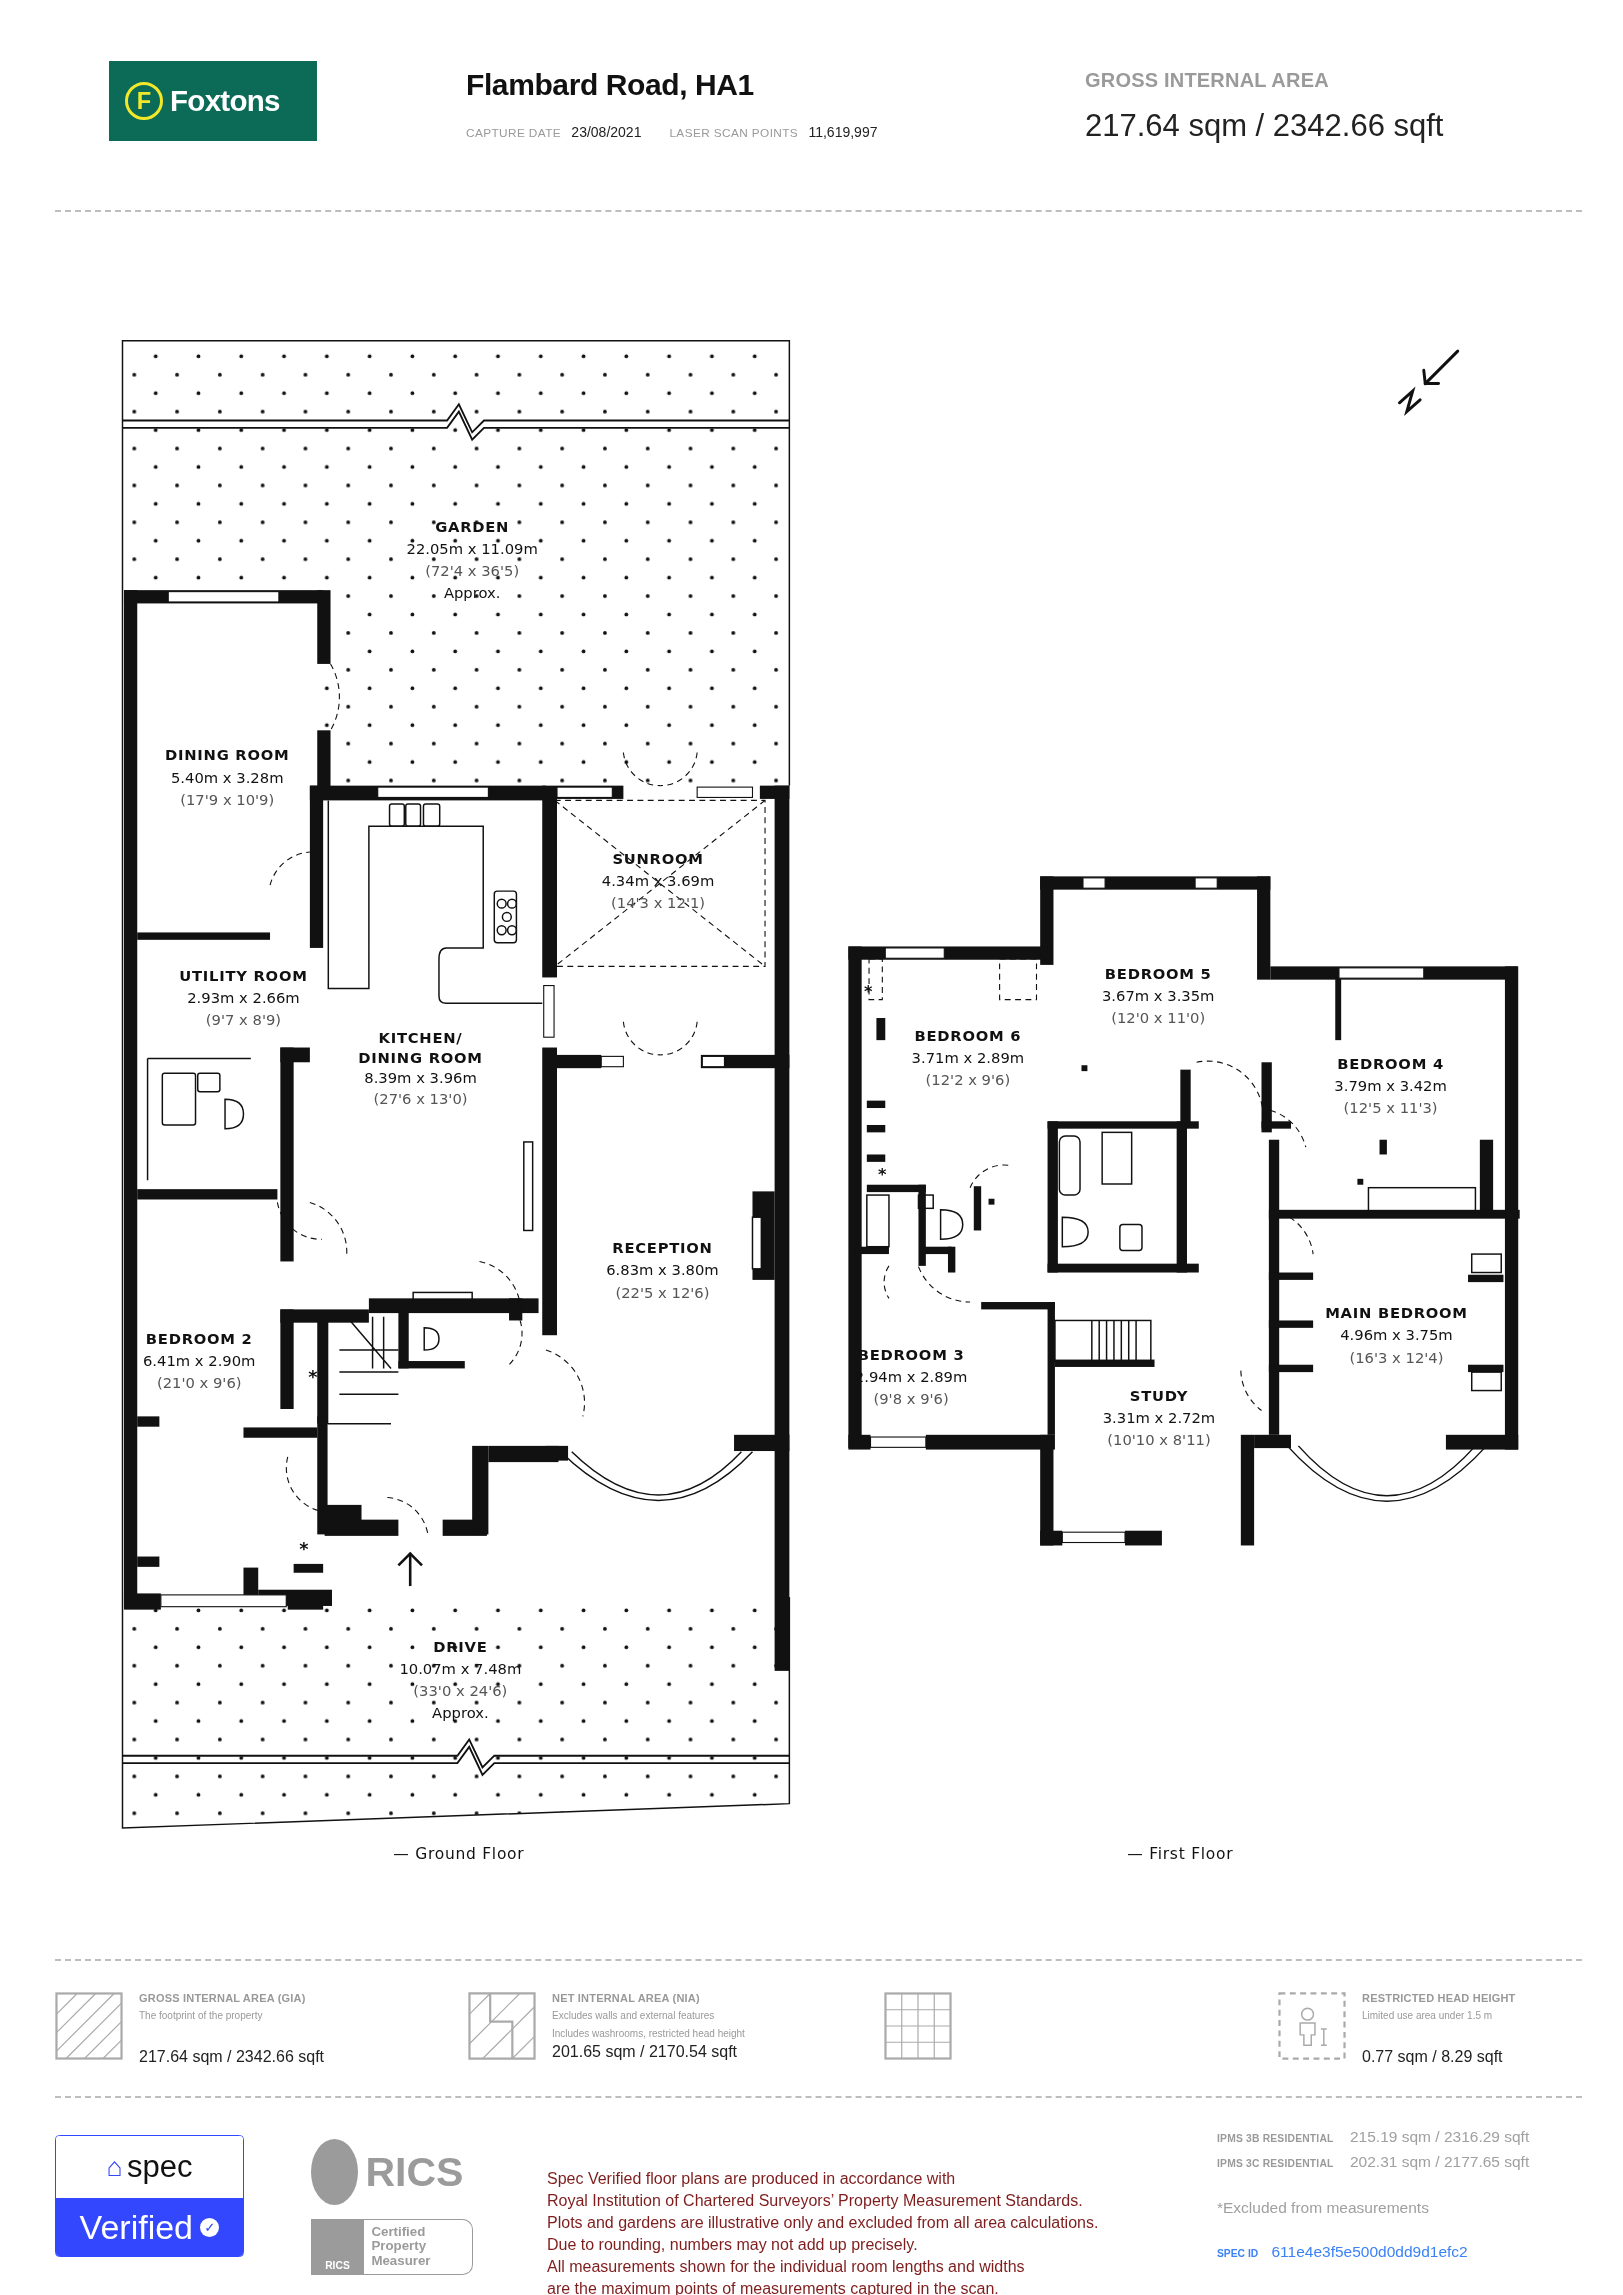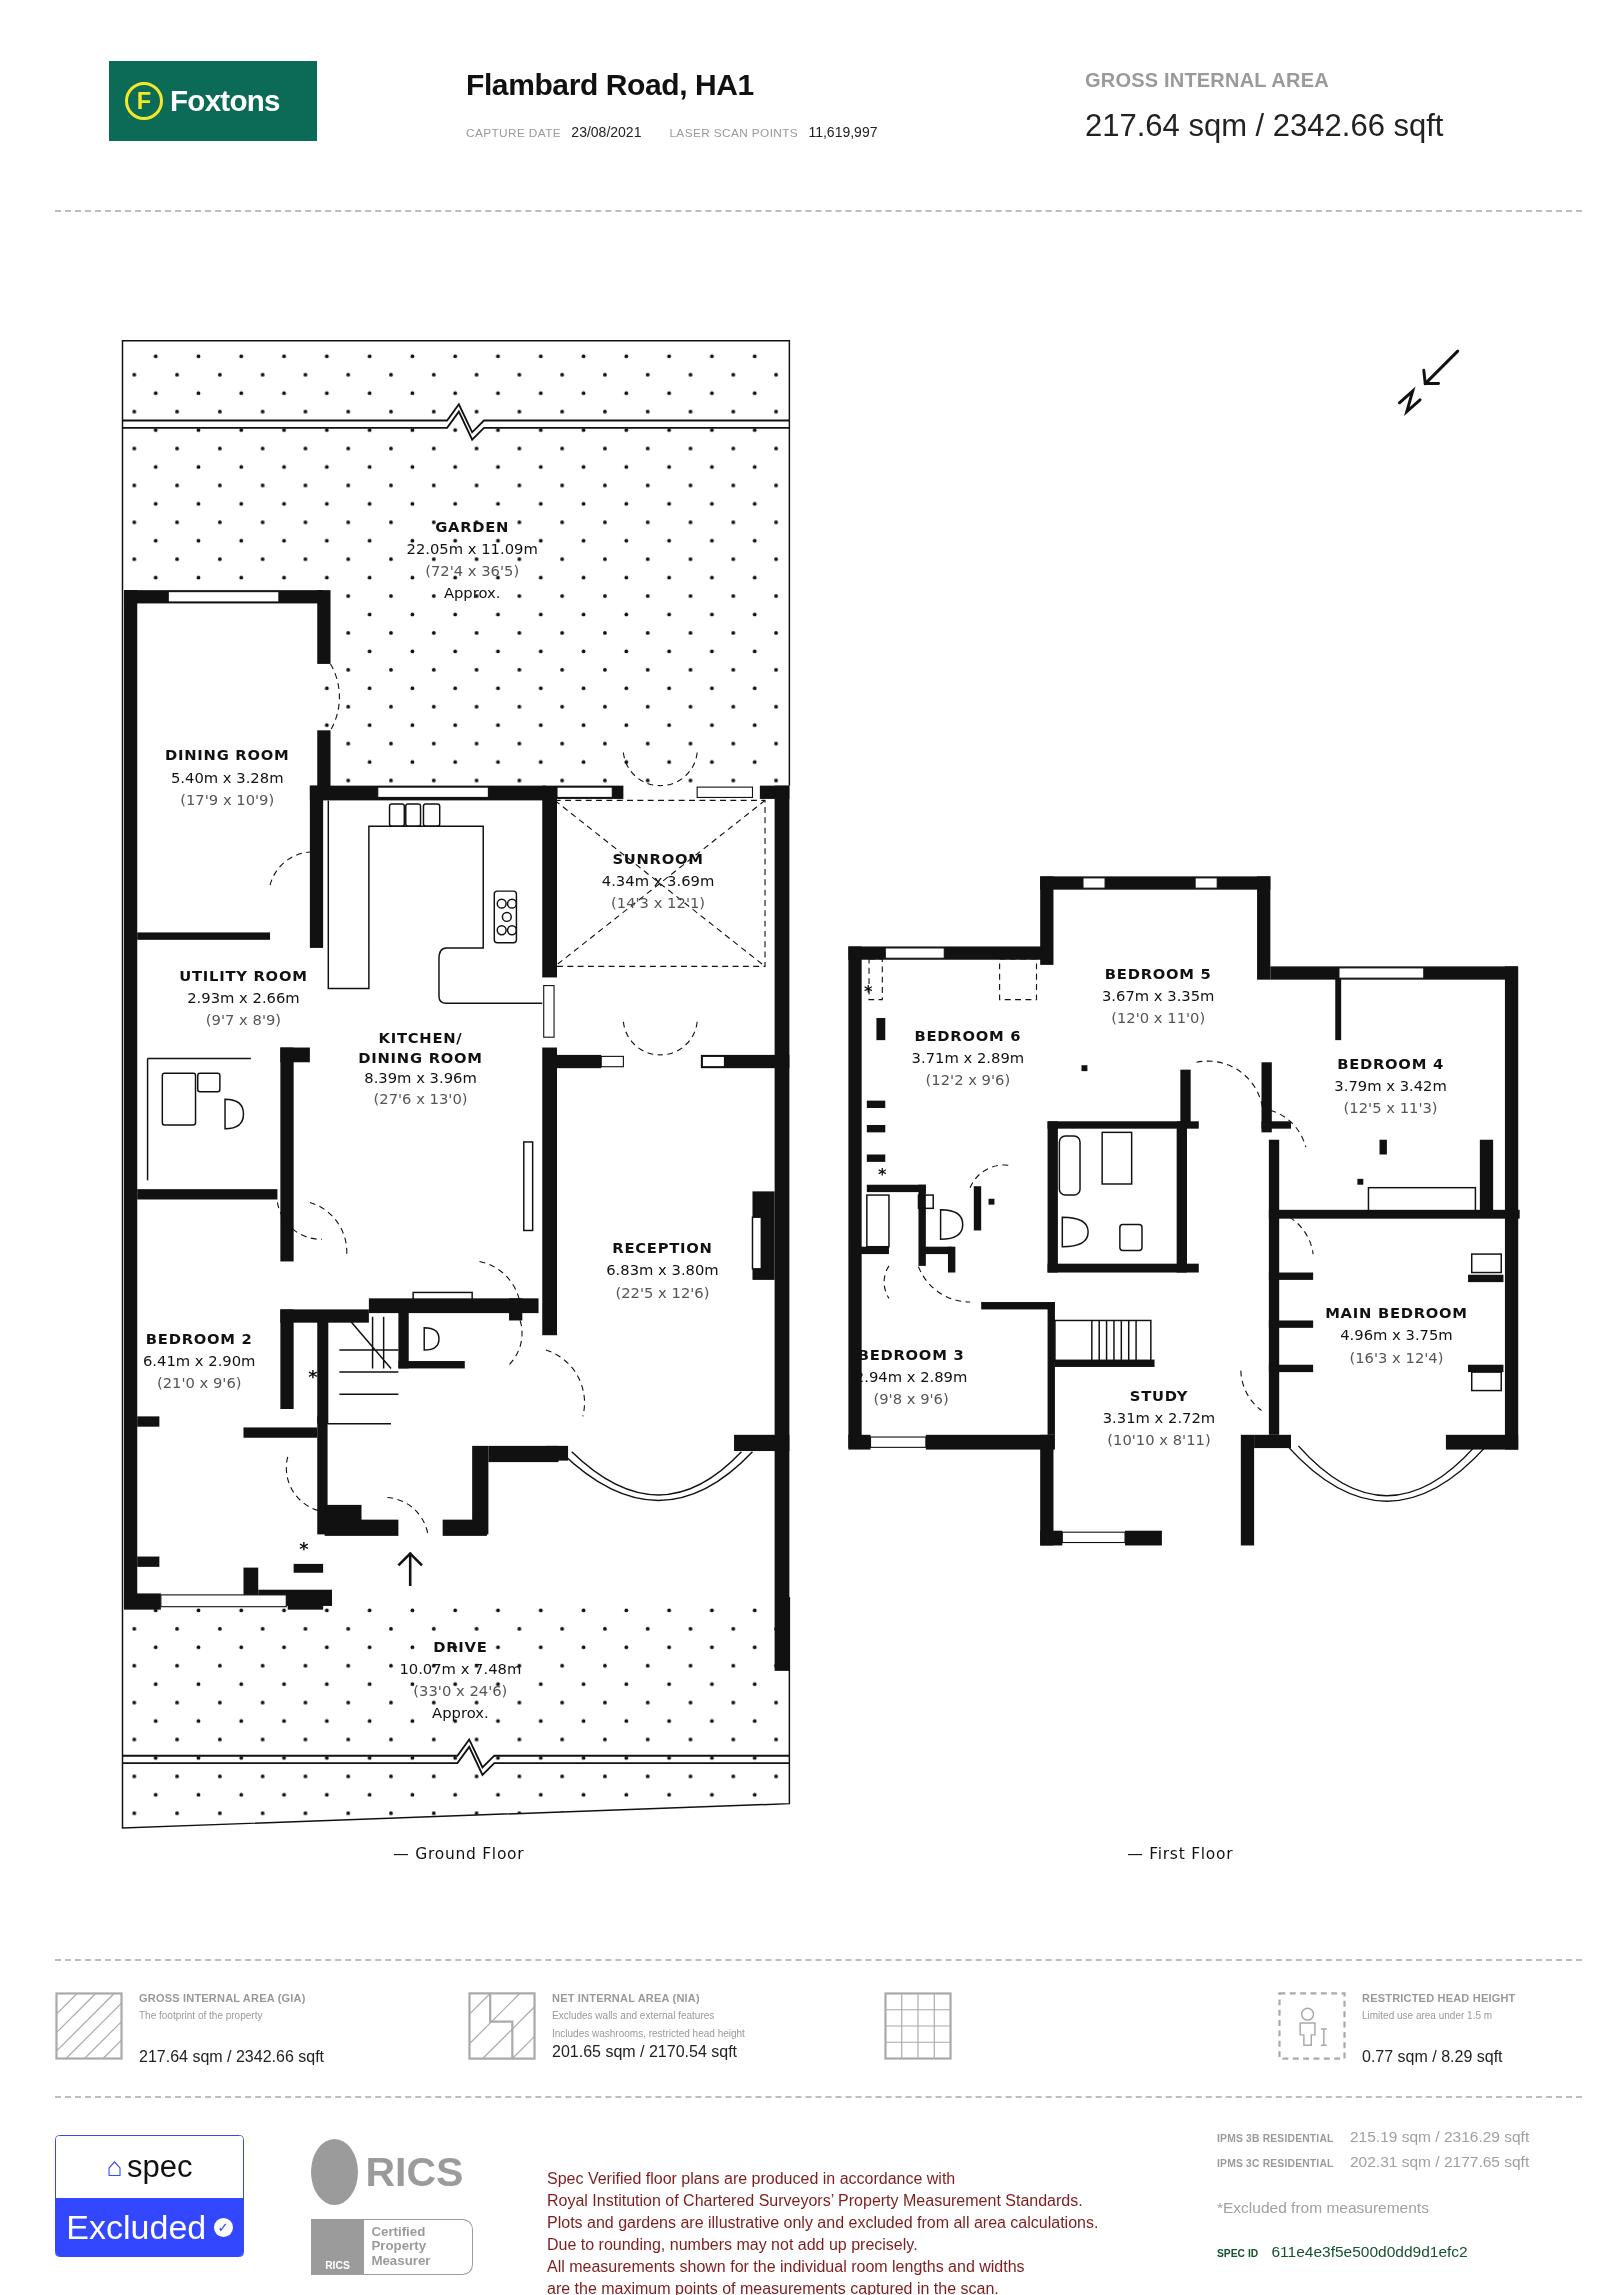--- a/index.html
+++ b/index.html
@@ -34,21 +34,21 @@
   .rics-top{display:flex;align-items:center;height:74px;color:#9b9b9b;font-size:41px;font-weight:bold;}
   .rics-lion{width:47px;height:66px;border-radius:50%;background:#9b9b9b;margin-right:7.4px;}
   .rics-cert{display:flex;margin-top:10.3px;height:56px;}
   .rics-cert .l{width:53px;background:#9b9b9b;color:#fff;font-size:10.3px;font-weight:bold;display:flex;align-items:flex-end;justify-content:center;padding-bottom:4.4px;box-sizing:border-box;}
   .rics-cert .r{flex:1;border:1.5px solid #9b9b9b;border-left:none;border-radius:0 10.3px 10.3px 0;color:#9b9b9b;font-size:13.3px;font-weight:bold;line-height:14.8px;padding:4.4px 7.4px;box-sizing:border-box;}
   .disc{left:547px;top:2128px;width:620px;font-size:16px;color:#7f1d1d;line-height:22px;margin-top:40px;}
   .ipms{left:1217px;top:2128px;font-size:15.5px;color:#a0a0a0;}
   .ipms .row{display:flex;align-items:baseline;height:25px;}
   .ipms .k{font-size:10.3px;font-weight:bold;color:#9a9a9a;width:133px;letter-spacing:0.2px;}
   .excl{left:1217px;top:2199px;font-size:15.5px;color:#a0a0a0;}
-  .specid{left:1217px;top:2243px;font-size:15.5px;color:#14532d;display:flex;align-items:baseline;}
+  .specid{left:1217px;top:2243px;font-size:15.5px;color:#3b82f6;display:flex;align-items:baseline;}
   .specid .k{font-size:10.3px;font-weight:bold;margin-right:13.3px;}
 </style>
 </head>
 <body>
 
 <div class="abs logo">
   <div class="logo-ring">F</div>
   <div class="logo-text">Foxtons</div>
 </div>
 <div class="abs addr">Flambard Road, HA1</div>
@@ -453,21 +453,21 @@
   </div>
 </div>
 <div class="abs dash" style="top:2096px"></div>
 
 <div class="abs spec">
   <div class="spec-top">
       <span style="color:#3347ff;margin-right:4.4px;font-size:26.6px;">⌂</span>
       <span>spec</span>
     </div>
   <div class="spec-bot">
-      <span>Excluded</span>
+      <span>Verified</span>
       <span class="check">✓</span>
     </div>
 </div>
 <div class="abs rics">
   <div class="rics-top">
       <div class="rics-lion"></div>
       <span>RICS</span>
     </div>
   <div class="rics-cert">
     <div class="l">RICS</div>

